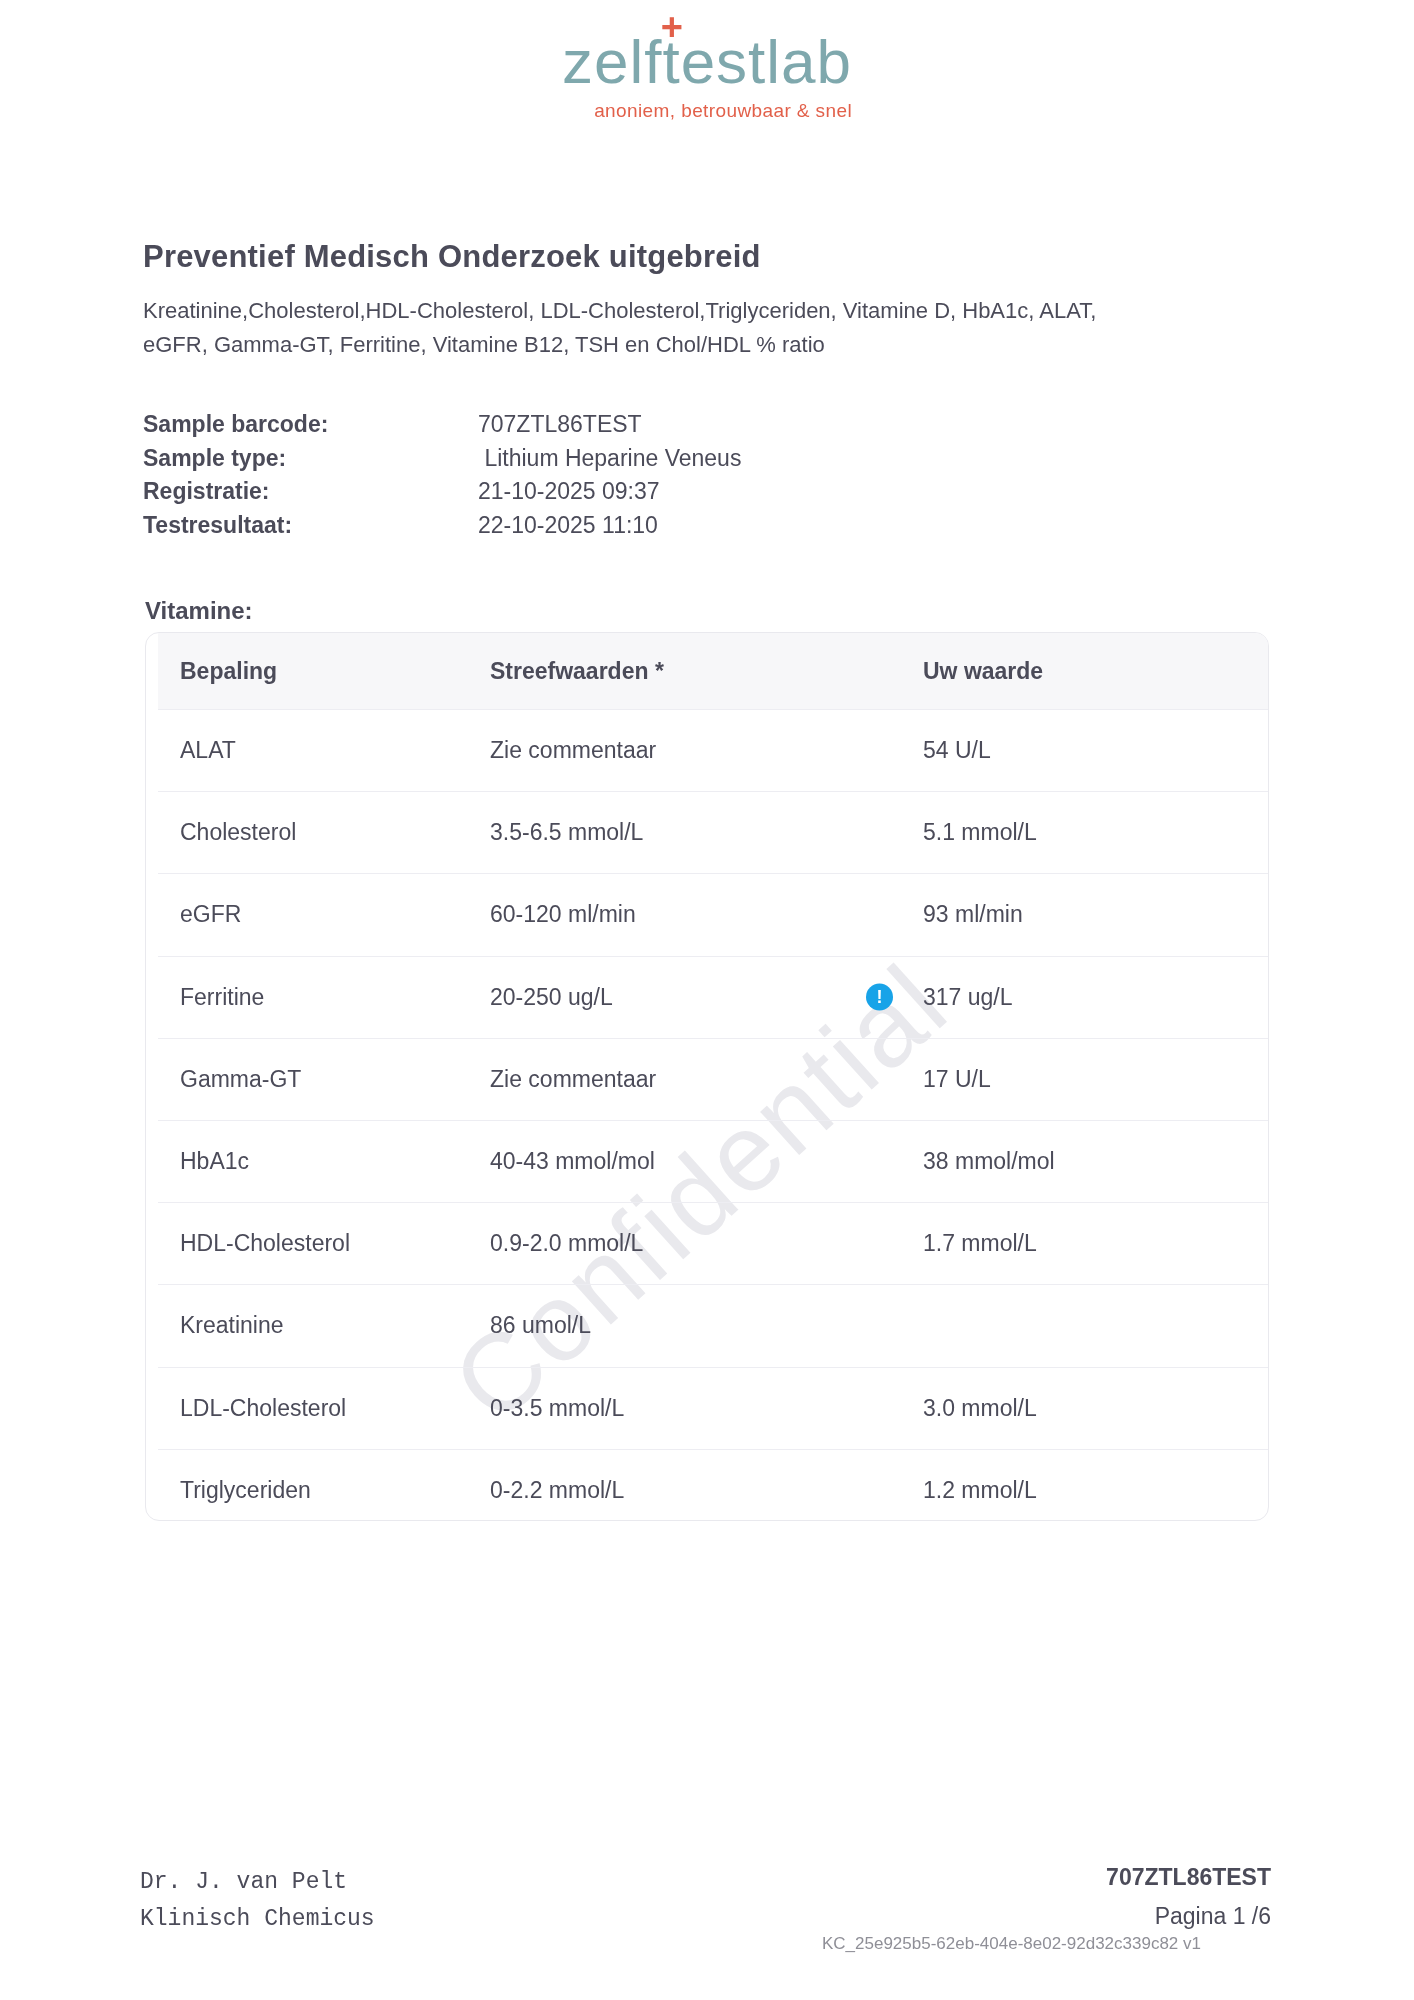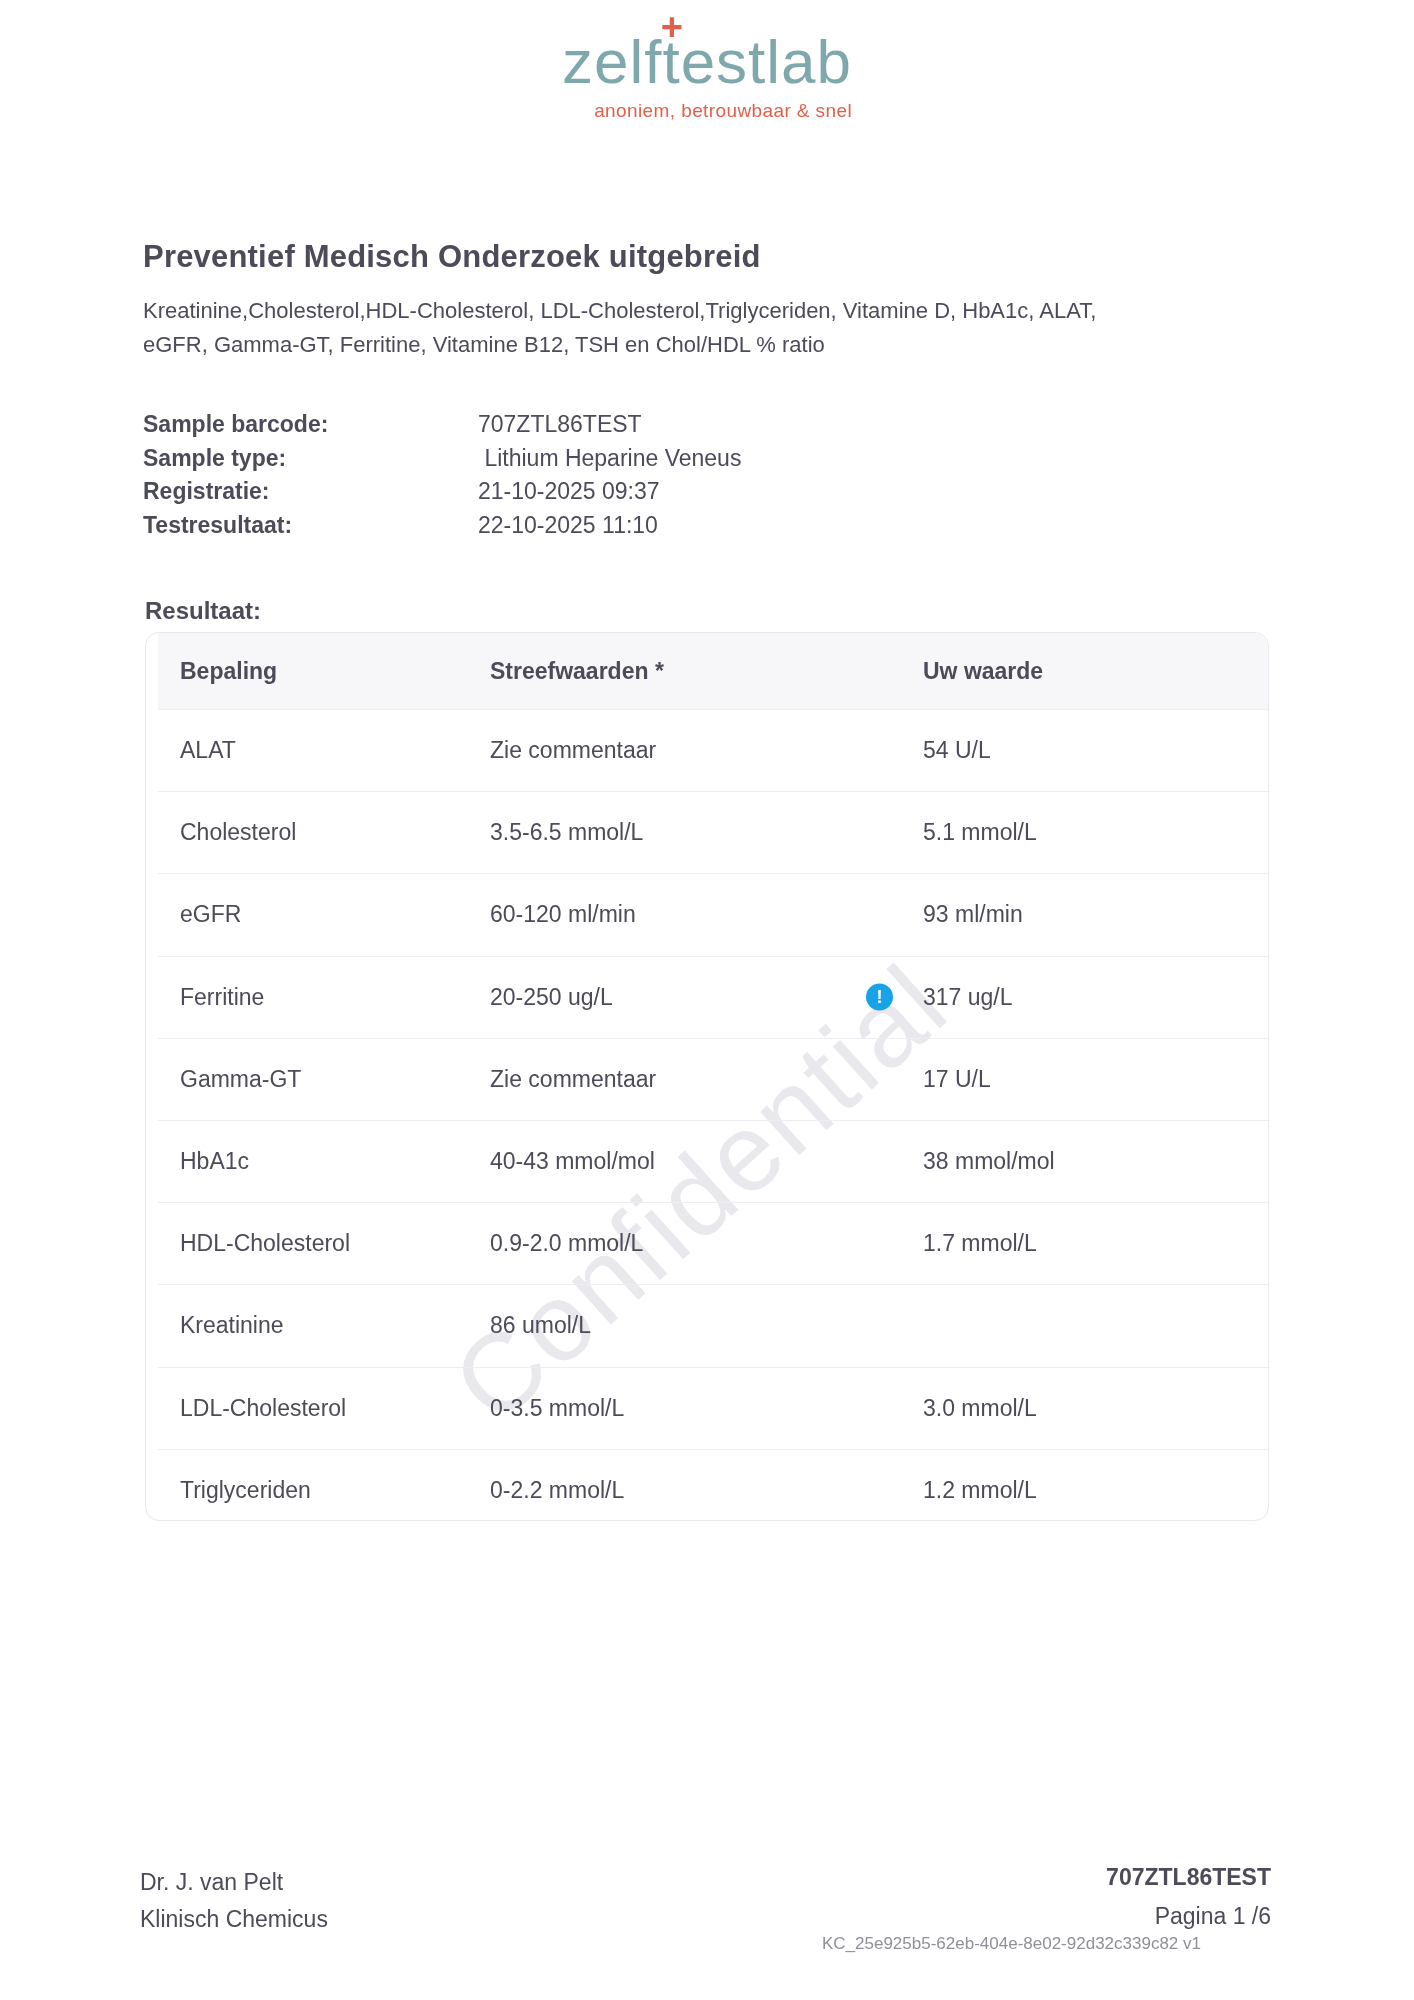--- a/index.html
+++ b/index.html
@@ -53,21 +53,21 @@
   .c1{width:332px;padding-left:22px;box-sizing:border-box;flex:none;}
   .c2{width:433px;flex:none;}
   .c3{flex:1;position:relative;}
   .flag{
     position:absolute;left:-57px;top:50%;transform:translateY(-50%);
     width:27px;height:27px;border-radius:50%;background:var(--blue,#18a3e8);
     color:#fff;font-weight:700;font-size:18px;display:flex;align-items:center;justify-content:center;
   }
 
   
-  .f-left{left:140px;top:1864px;font-size:23px;line-height:37px;}
+  .f-left{left:140px;top:1864px;font-size:23px;line-height:37px;font-family:Liberation Mono, monospace;}
   .f-right{right:143px;top:1858px;text-align:right;font-size:23px;line-height:39px;}
   .f-barcode{font-weight:700;}
   .f-docid{right:213px;top:1934px;font-size:17px;color:var(--muted,#8f8f97);}
 </style>
 </head>
 <body>
 
 <div class="page">
 
   <div class="watermark">Confidential</div>
@@ -90,21 +90,21 @@
     <span class="si-label">Sample barcode:</span>
     <span class="si-value">707ZTL86TEST</span>
     <span class="si-label">Sample type:</span>
     <span class="si-value"> Lithium Heparine Veneus</span>
     <span class="si-label">Registratie:</span>
     <span class="si-value">21-10-2025 09:37</span>
     <span class="si-label">Testresultaat:</span>
     <span class="si-value">22-10-2025 11:10</span>
   </div>
 
-  <div class="result-label">Resultaat:</div>
+  <div class="result-label">Vitamine:</div>
 
   <div class="table">
     <div class="t-head">
       <div class="c1">Bepaling</div>
       <div class="c2">Streefwaarden *</div>
       <div class="c3">Uw waarde</div>
     </div>
 
     <div class="t-row">
       <div class="c1">ALAT</div>

